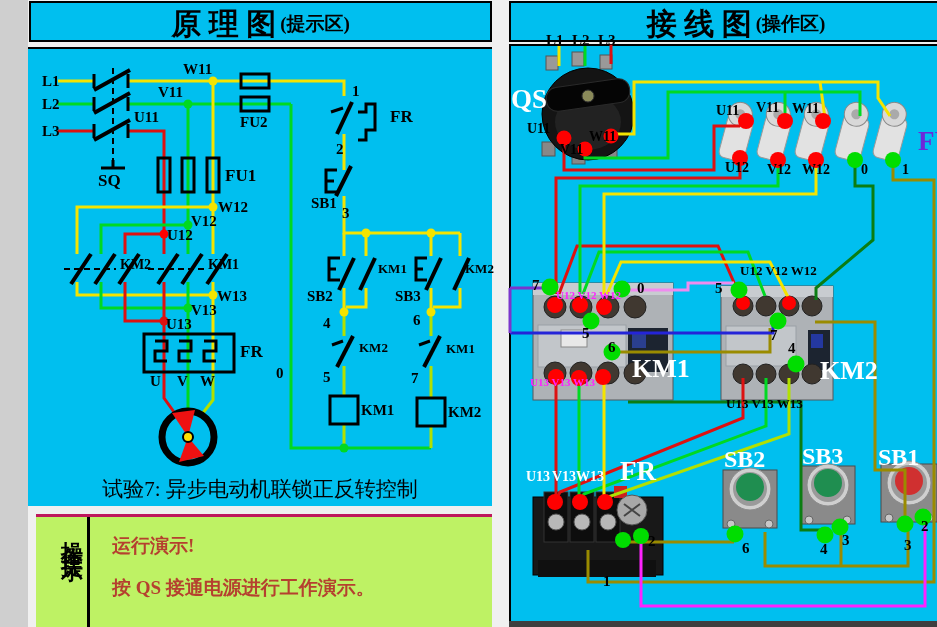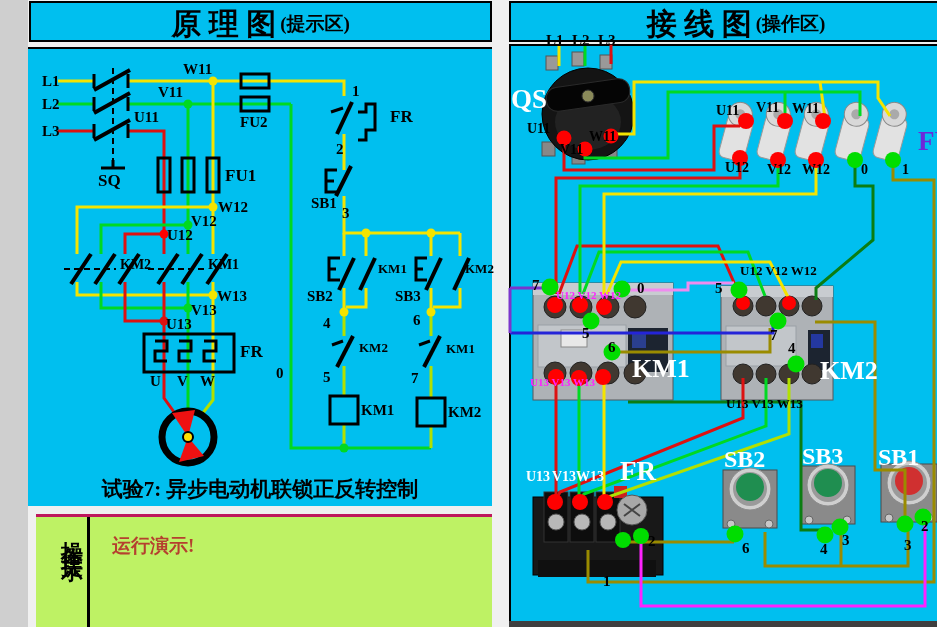--- a/index.html
+++ b/index.html
@@ -4,21 +4,21 @@
 <style>
   html,body{margin:0;padding:0;background:#cfcfcf;}
   .stage{position:relative;width:937px;height:627px;background:#f0f0f0;overflow:hidden;
          font-family:"Liberation Serif", serif;margin-left:28px;}
   .titlebox{position:absolute;border:2px solid #000;background:#00bfef;
             display:flex;align-items:flex-end;justify-content:center;gap:4px;box-sizing:border-box;}
   .title-main{font-size:30px;font-weight:bold;color:#000;line-height:1.1;}
   .title-sub{font-size:19px;font-weight:bold;color:#000;padding-bottom:3px;}
   .area{position:absolute;background:#00bfef;box-sizing:border-box;}
   #caption{position:absolute;left:0;top:472px;width:464px;height:34px;background:#00bfef;
-           text-align:center;font-size:21px;font-weight:bold;color:#000;line-height:34px;}
+           text-align:center;font-size:21px;font-weight:normal;color:#000;line-height:34px;}
   #hint{position:absolute;left:8px;top:514px;width:456px;height:123px;background:#bef264;
         border-top:3px solid #be185d;display:flex;box-sizing:border-box;}
   #hint-side{width:54px;border-right:3px solid #000;font-size:22px;font-weight:bold;color:#000;
              writing-mode:vertical-rl;text-orientation:upright;letter-spacing:7px;
              padding:6px 0 0 14px;box-sizing:border-box;}
   #hint-body{flex:1;padding:16px 0 0 22px;color:#b5402f;font-size:19px;font-weight:bold;}
   #hint-body div{margin-bottom:16px;white-space:pre;}
   #gfx{position:absolute;left:0;top:0;pointer-events:none;}
   #labels{position:absolute;left:0;top:0;width:937px;height:627px;pointer-events:none;}
   .lbl{position:absolute;font-family:"Liberation Serif",serif;font-weight:bold;font-size:15px;
@@ -49,20 +49,21 @@
 
   <div class="area" style="left:0;top:47px;width:464px;height:425px;border-top:2px solid #000;"></div>
   <div class="area" style="left:481px;top:44px;width:456px;height:577px;border-top:2px solid #000;border-left:2px solid #000;"></div>
 
   <div id="caption">试验7: 异步电动机联锁正反转控制</div>
 
   <div id="hint">
     <div id="hint-side">操作提示</div>
     <div id="hint-body">
       <div>运行演示!</div>
+      <div>按 QS 接通电源进行工作演示。</div>
     </div>
   </div>
 
   <div id="botbar"></div>
 
   <svg id="gfx" width="937" height="627" viewBox="0 0 937 627">
 
     <g>
 
       <path class="wy" d="M30,81 H66"></path>

